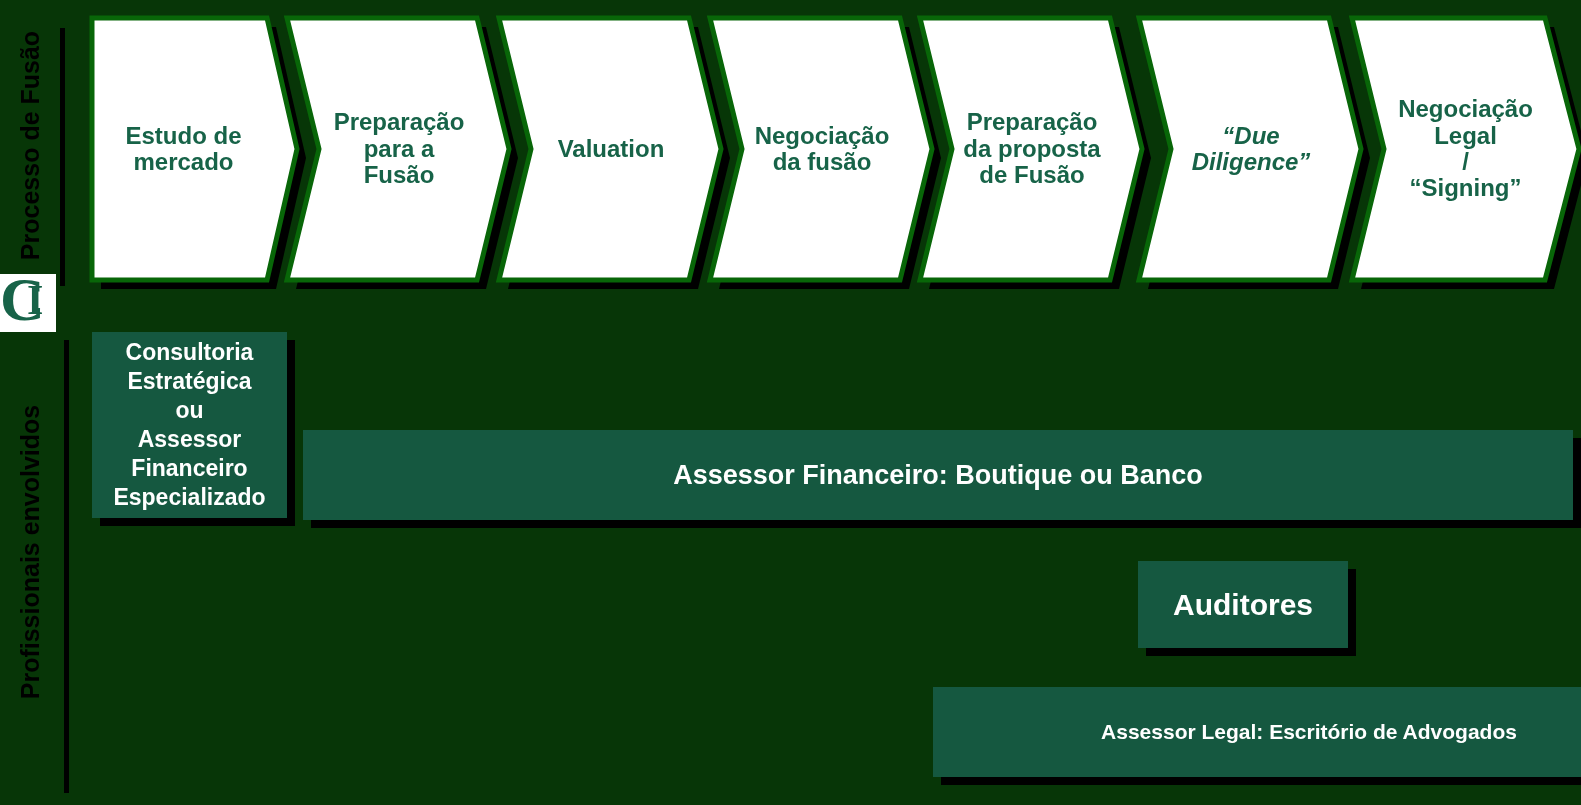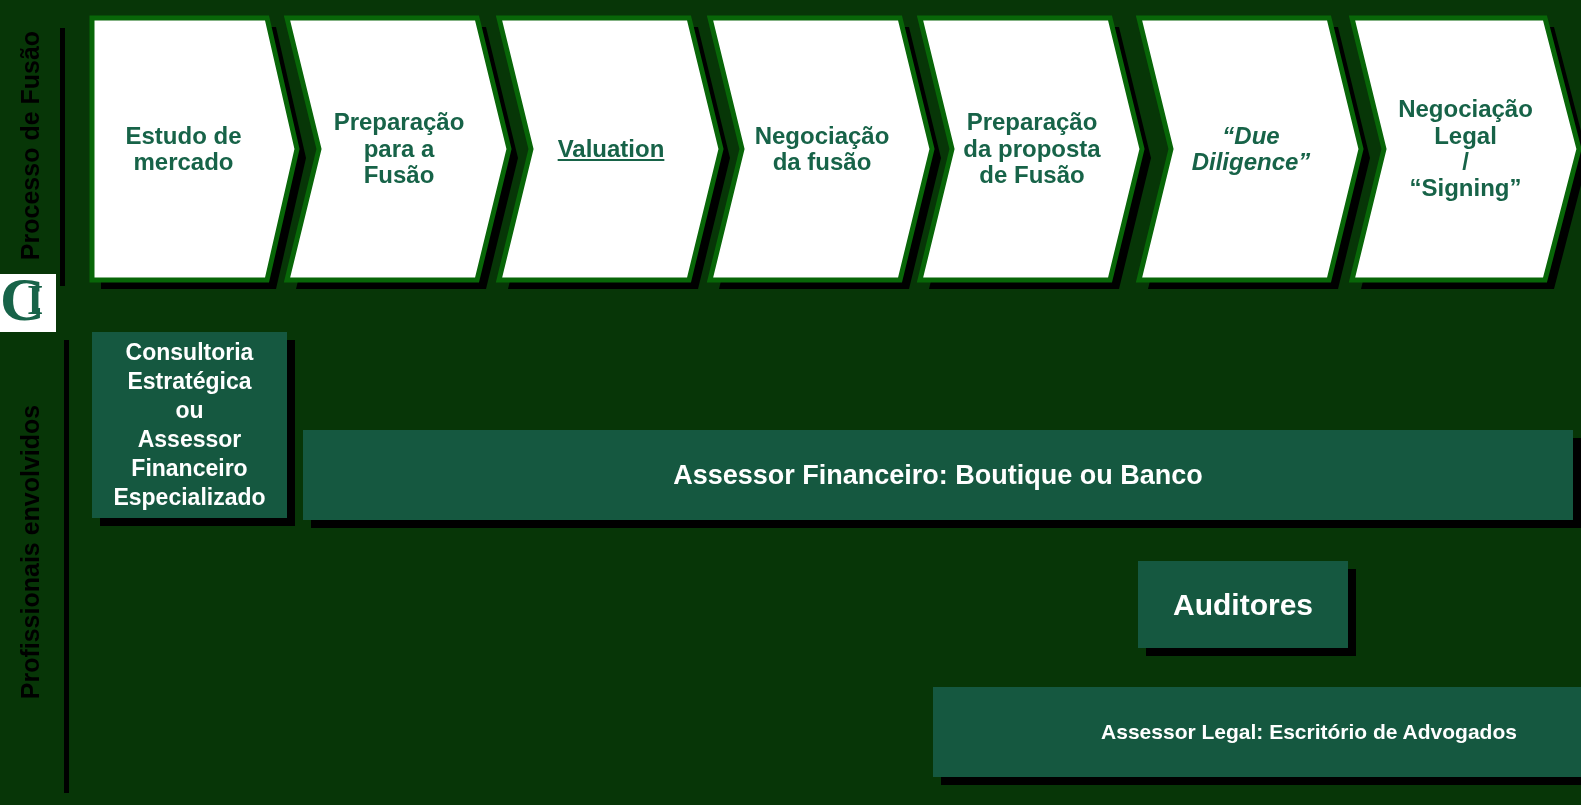--- a/index.html
+++ b/index.html
@@ -112,21 +112,21 @@
     <div class="chev-label" style="left:34px;right:32px;">Preparação
 para a
 Fusão</div>
   </div>
 
   <div class="chev" style="left:497px;width:226px;">
     <svg width="226" height="278">
       <polygon class="chev-shadow" points="11,11 201,11 233,142 201,273 11,273 43,142"></polygon>
       <polygon class="chev-main" points="2,2 192,2 224,133 192,264 2,264 34,133"></polygon>
     </svg>
-    <div class="chev-label" style="left:34px;right:32px;text-decoration:underline;">Valuation</div>
+    <div class="chev-label" style="left:34px;right:32px;">Valuation</div>
   </div>
 
   <div class="chev" style="left:708px;width:226px;">
     <svg width="226" height="278">
       <polygon class="chev-shadow" points="11,11 201,11 233,142 201,273 11,273 43,142"></polygon>
       <polygon class="chev-main" points="2,2 192,2 224,133 192,264 2,264 34,133"></polygon>
     </svg>
     <div class="chev-label" style="left:34px;right:32px;">Negociação
 da fusão</div>
   </div>

